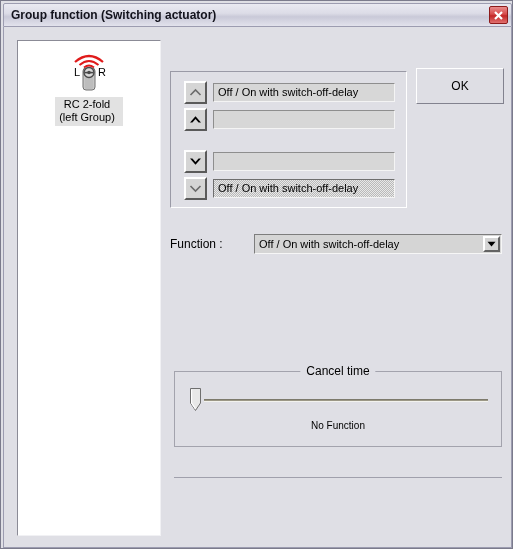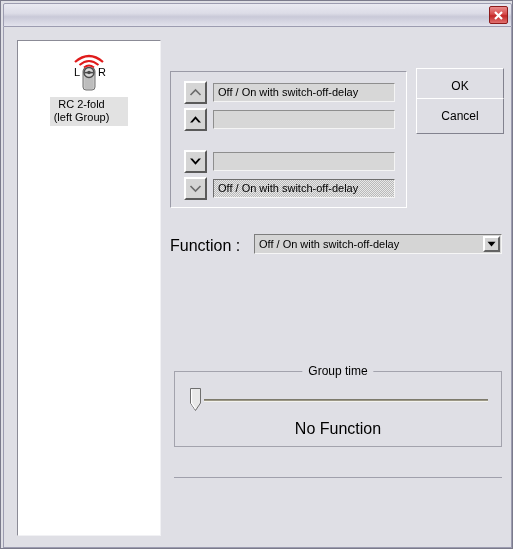--- a/index.html
+++ b/index.html
@@ -98,21 +98,21 @@
     align-items: center;
   }
   #remote-icon { display: block; }
   #device-label {
     margin-top: 2px;
     background: #e2e2e2;
     color: #000000;
     font-size: 11px;
     line-height: 13px;
     text-align: center;
-    padding: 1px 19px 2px 4px;
+    padding: 1px 8px 2px 4px;
     white-space: nowrap;
   }
 
   
   #list-group {
     position: absolute;
     left: 166px;
     top: 44px;
     width: 237px;
     height: 137px;
@@ -171,21 +171,21 @@
     background-position: 0 0, 1px 1px;
     border-top: 1px solid #6e6e6e;
     border-left: 1px solid #6e6e6e;
   }
 
   
   #function-label {
     position: absolute;
     left: 166px;
     top: 210px;
-    font-size: 16px;
+    font-size: 12px;
     color: #000000;
     white-space: nowrap;
   }
   #function-select {
     position: absolute;
     left: 250px;
     top: 207px;
     width: 248px;
     height: 20px;
     box-sizing: border-box;
@@ -291,39 +291,40 @@
     width: 11px;
     height: 24px;
   }
   #slider-thumb svg { display: block; }
   #delay-status {
     position: absolute;
     left: 0;
     top: 48px;
     width: 100%;
     text-align: center;
-    font-size: 16px;
+    font-size: 10px;
     color: #000000;
   }
 
   #separator {
     position: absolute;
     left: 170px;
     top: 450px;
     width: 328px;
     height: 0;
     border-top: 1px solid #a0a0ac;
   }
 </style>
 </head>
 <body>
 
 <div id="window">
 
   <div id="titlebar">
+    <span id="title-text">Group function (Switching actuator)</span>
     <div id="close-button">
       <svg width="11" height="11" viewBox="0 0 11 11">
         <path d="M2 2 L9 9 M9 2 L2 9" stroke="#ffffff" stroke-width="2.2" stroke-linecap="butt" fill="none"></path>
       </svg>
     </div>
   </div>
 
   <div id="client">
 
     <div id="tree-panel">
@@ -395,24 +396,23 @@
     <div id="function-select">
       <span id="function-select-value">Off / On with switch-off-delay</span>
       <span id="function-select-arrow">
         <svg width="9" height="6" viewBox="0 0 9 6">
           <path d="M0.5 0.8 L8.5 0.8 L4.5 5.4 Z" fill="#000000"></path>
         </svg>
       </span>
     </div>
 
     <div id="btn-ok" class="dlg-button">OK</div>
-    <div id="btn-cancel" class="dlg-button">Cancel</div>
 
     <div id="delay-group">
-      <div id="delay-legend">Group time</div>
+      <div id="delay-legend">Cancel time</div>
       <div id="slider">
         <div id="slider-track"></div>
         <div id="slider-thumb">
           <svg width="11" height="24" viewBox="0 0 11 24">
             <path d="M0.5 0.5 L10.5 0.5 L10.5 15 L5.5 22.5 L0.5 15 Z" fill="#e8e8e8" stroke="#6f6f6f" stroke-width="1" stroke-linejoin="miter"></path>
             <path d="M1.6 1.6 L1.6 15 L5.5 20.9" stroke="#ffffff" stroke-width="1.2" fill="none"></path>
           </svg>
         </div>
       </div>
       <div id="delay-status">No Function</div>

